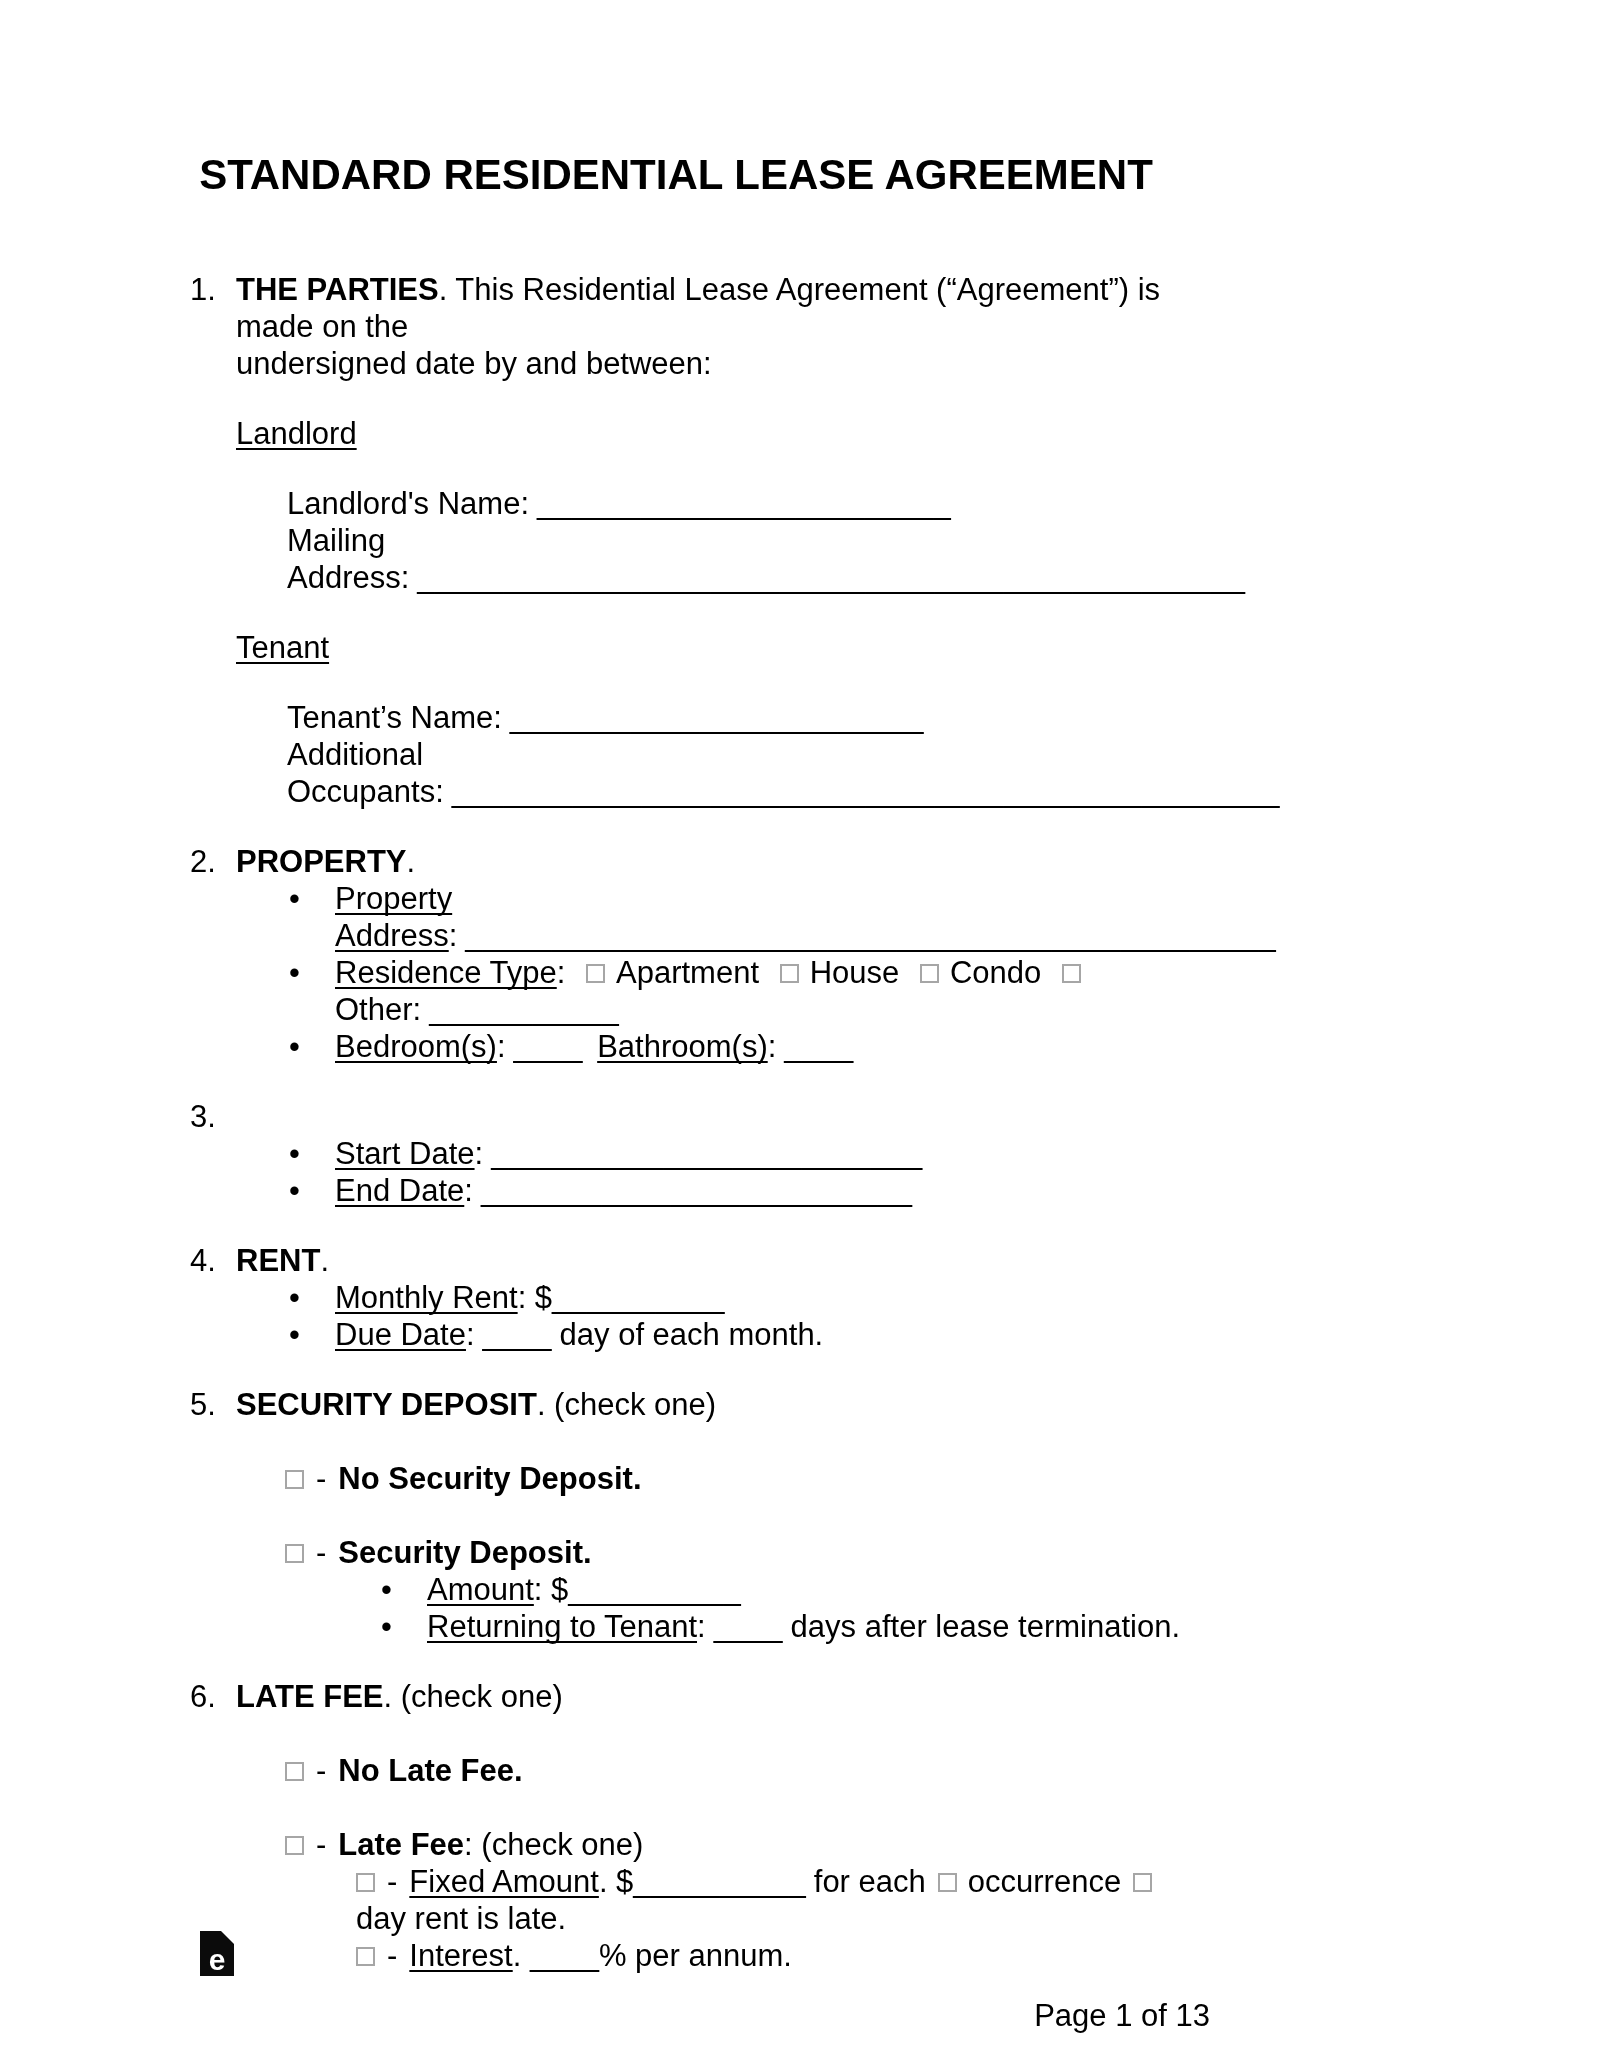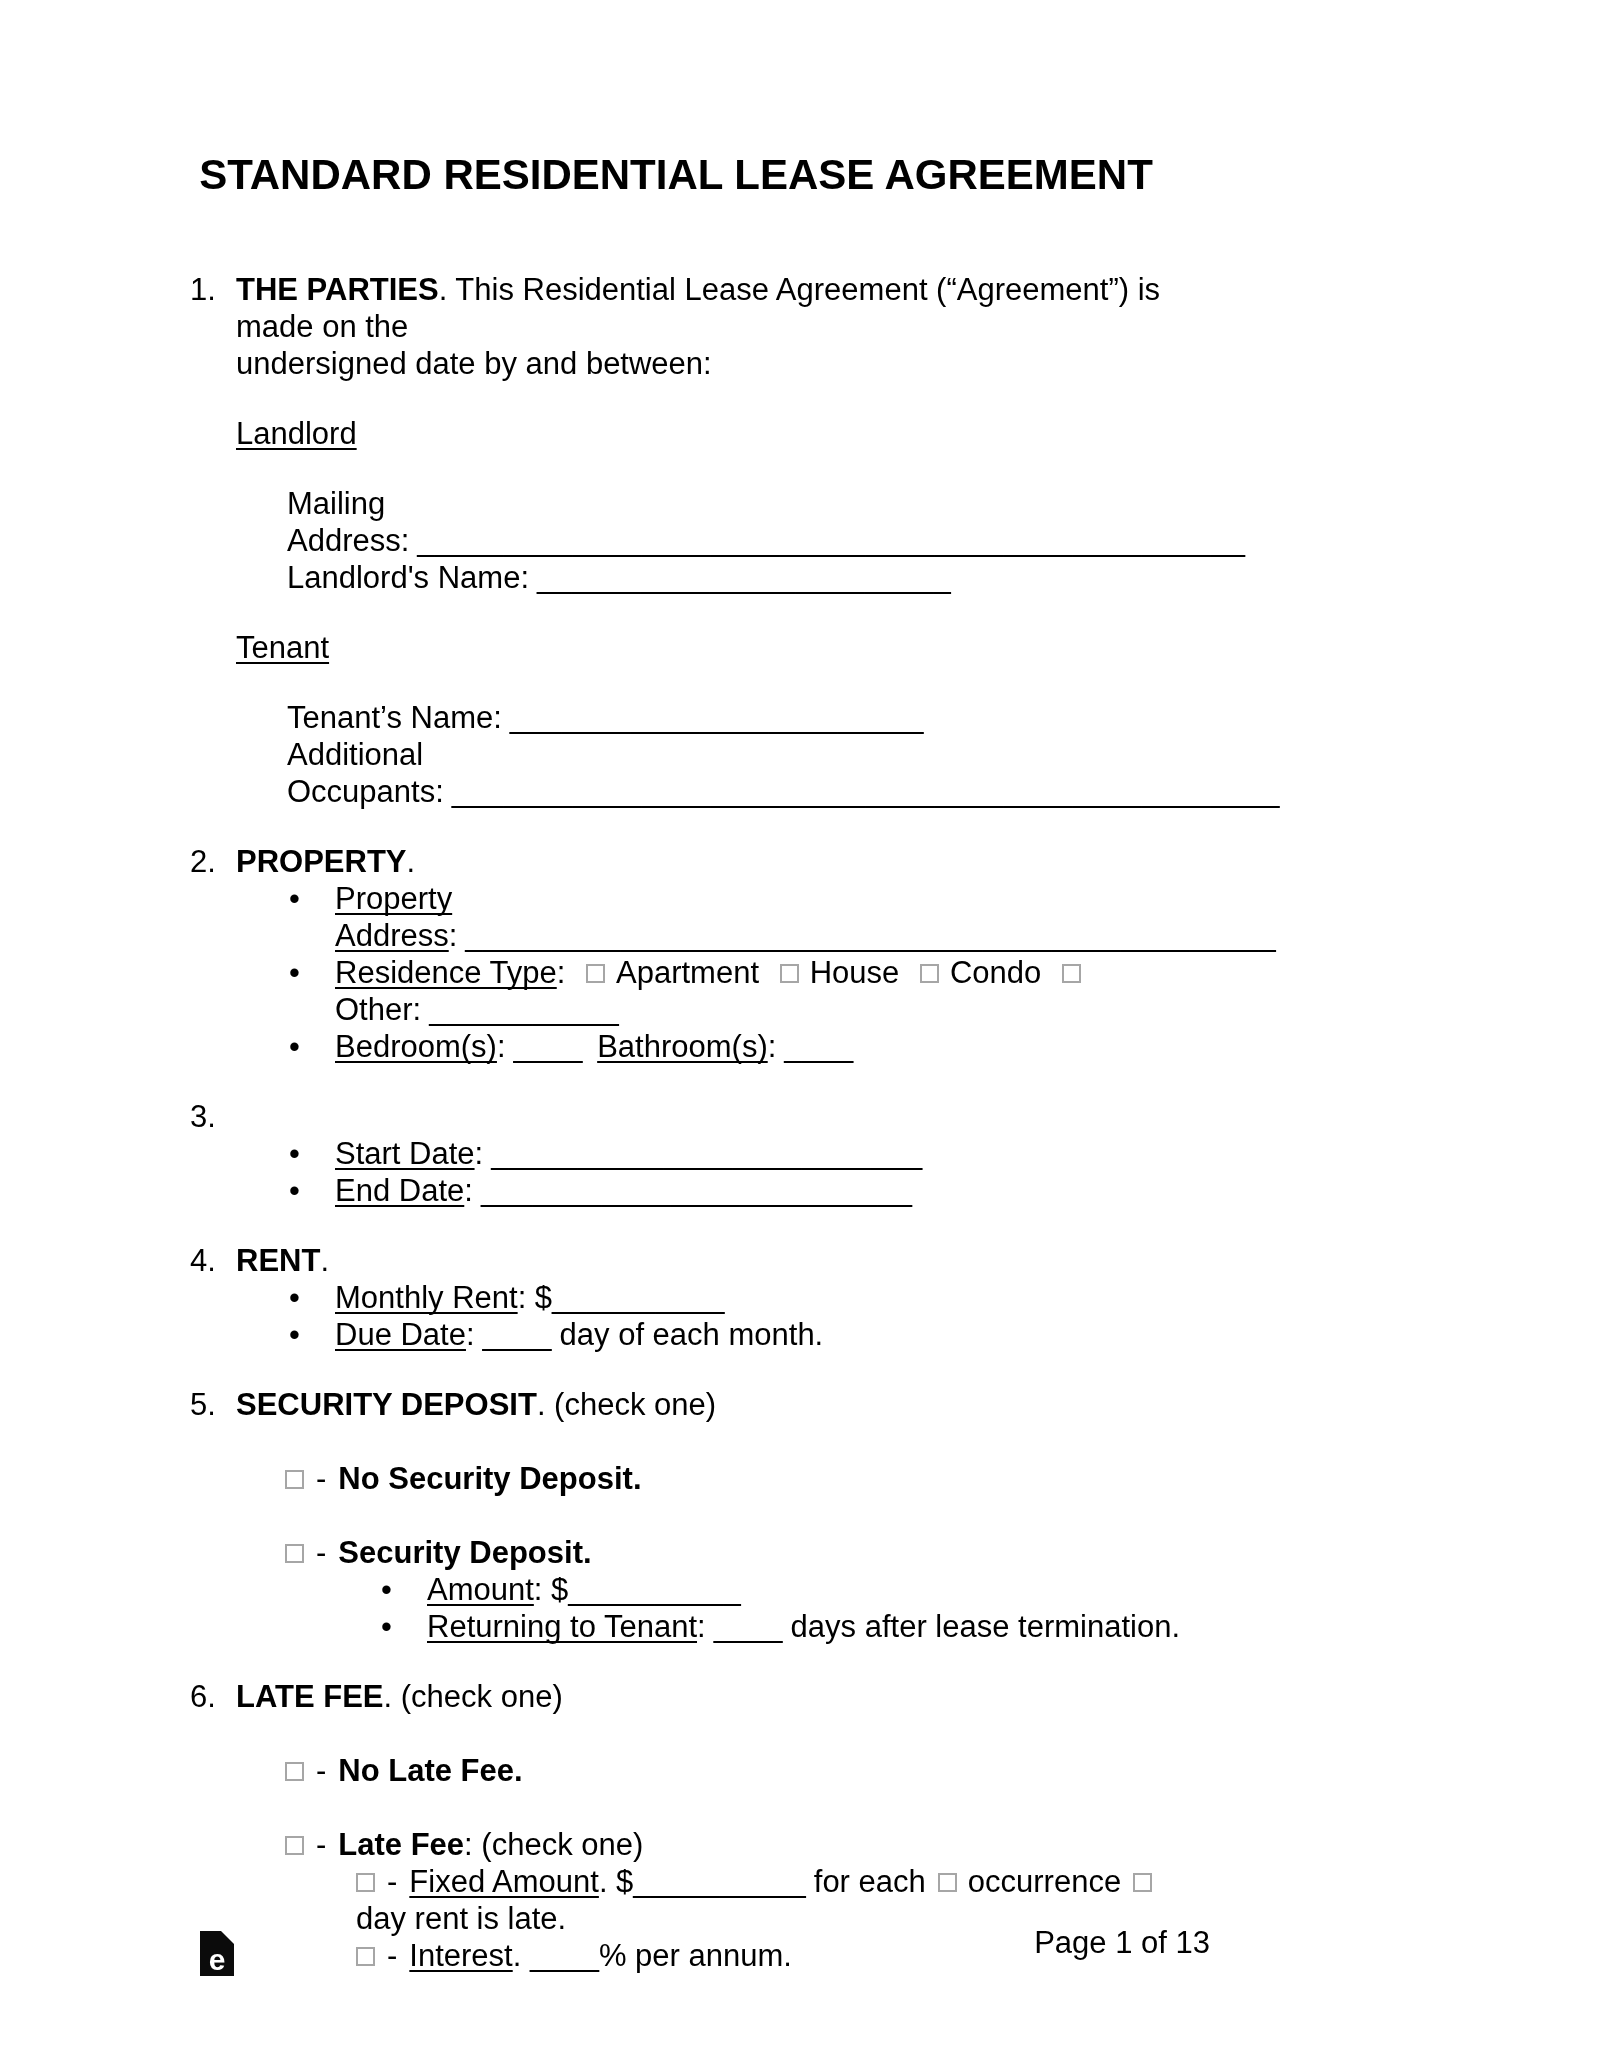--- a/index.html
+++ b/index.html
@@ -81,21 +81,21 @@
   .footer-logo .logo-e {
     position: absolute; left: 0; right: 0; bottom: 0px;
     text-align: center;
     color: #fff;
     font-weight: bold;
     font-size: 30px;
     line-height: 32px;
   }
   .page-num {
     position: absolute;
-    top: 1924px;
+    top: 1997px;
     right: 142px;
     font-size: 31px;
     line-height: 37px;
   }
 </style>
 </head>
 <body>
 
 <div class="page">
 
@@ -103,22 +103,22 @@
 
   <div class="sec first">
     <div class="row">
       <span class="num">1.</span>
       <div class="body">
         <div><b>THE PARTIES</b><span>. This Residential Lease Agreement (“Agreement”) is made on the</span></div>
         <div>undersigned date by and between:</div>
         <div class="gap"></div>
         <div><span class="u">Landlord</span></div>
         <div class="gap"></div>
+        <div class="ind1"><span>Landlord's Name:</span><span class="fill">________________________</span></div>
         <div class="ind1"><span>Mailing Address:</span><span class="fill">________________________________________________</span></div>
-        <div class="ind1"><span>Landlord's Name:</span><span class="fill">________________________</span></div>
         <div class="gap"></div>
         <div><span class="u">Tenant</span></div>
         <div class="gap"></div>
         <div class="ind1"><span>Tenant’s Name:</span><span class="fill">________________________</span></div>
         <div class="ind1"><span>Additional Occupants:</span><span class="fill">________________________________________________</span></div>
       </div>
     </div>
   </div>
 
   <div class="sec">

